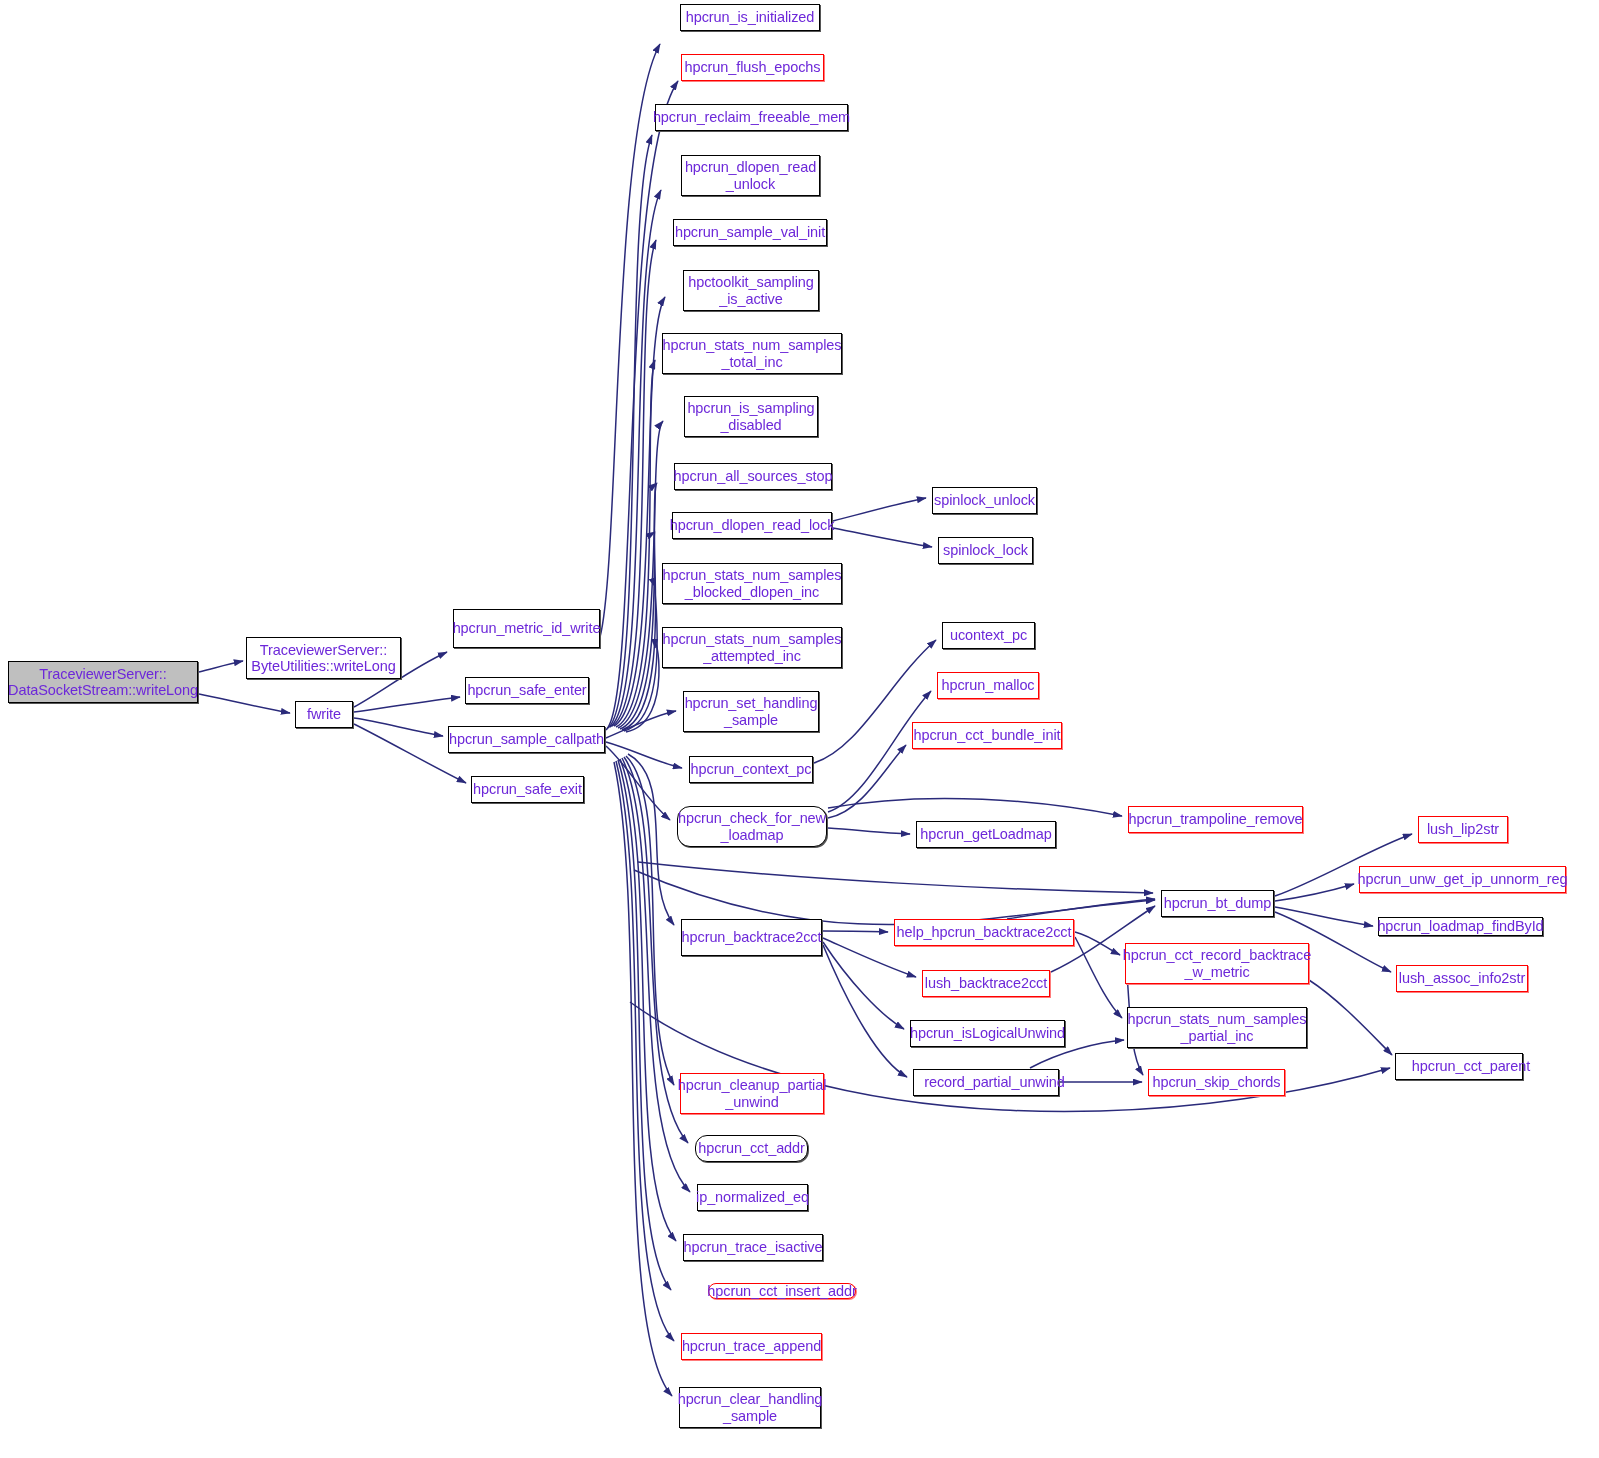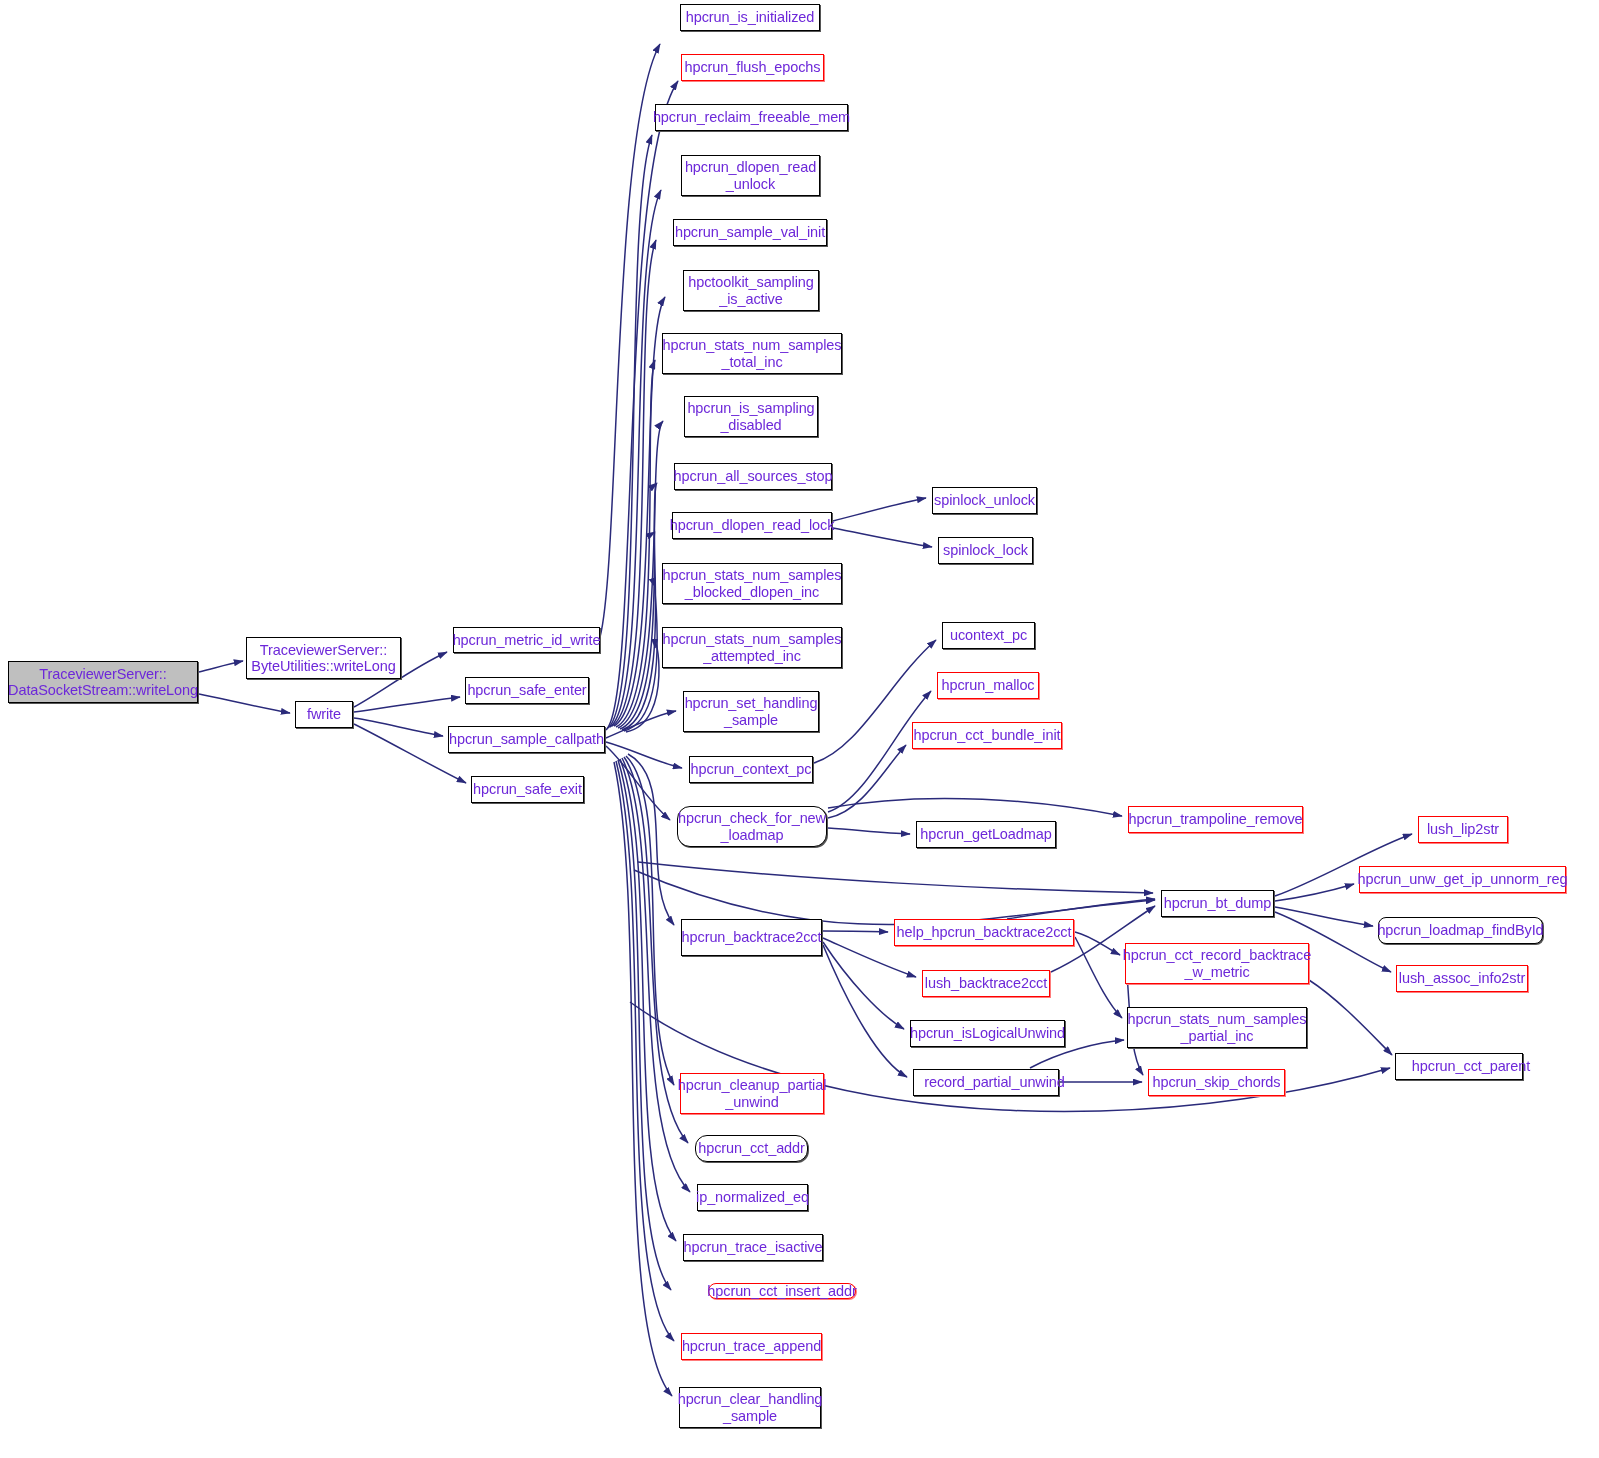--- a/index.html
+++ b/index.html
@@ -135,21 +135,21 @@
       <path d="M630,1002 C820,1140 1180,1130 1390,1068"></path>
     </g>
   </svg>
 
   <div id="node-layer">
       <div class="node root" style="left: 8px; top: 661px; width: 190px; height: 42px;">TraceviewerServer::
 DataSocketStream::writeLong</div>
       <div class="node" style="left: 246px; top: 637px; width: 155px; height: 42px;">TraceviewerServer::
 ByteUtilities::writeLong</div>
       <div class="node" style="left: 295px; top: 701px; width: 58px; height: 27px;">fwrite</div>
-      <div class="node" style="left: 453px; top: 627px; width: 147px; height: 26px;">hpcrun_metric_id_write</div>
+      <div class="node" style="left: 453px; top: 609px; width: 147px; height: 39px;">hpcrun_metric_id_write</div>
       <div class="node" style="left: 465px; top: 677px; width: 124px; height: 27px;">hpcrun_safe_enter</div>
       <div class="node" style="left: 448px; top: 726px; width: 157px; height: 27px;">hpcrun_sample_callpath</div>
       <div class="node" style="left: 471px; top: 776px; width: 113px; height: 27px;">hpcrun_safe_exit</div>
       <div class="node" style="left: 680px; top: 4px; width: 140px; height: 27px;">hpcrun_is_initialized</div>
       <div class="node red" style="left: 681px; top: 54px; width: 143px; height: 27px;">hpcrun_flush_epochs</div>
       <div class="node" style="left: 655px; top: 104px; width: 193px; height: 27px;">hpcrun_reclaim_freeable_mem</div>
       <div class="node" style="left: 681px; top: 155px; width: 139px; height: 41px;">hpcrun_dlopen_read
 _unlock</div>
       <div class="node" style="left: 673px; top: 219px; width: 154px; height: 27px;">hpcrun_sample_val_init</div>
       <div class="node" style="left: 683px; top: 270px; width: 136px; height: 41px;">hpctoolkit_sampling
@@ -191,18 +191,18 @@
       <div class="node" style="left: 913px; top: 1069px; width: 146px; height: 27px; padding-left: 17px;">record_partial_unwind</div>
       <div class="node red" style="left: 1128px; top: 806px; width: 175px; height: 27px;">hpcrun_trampoline_remove</div>
       <div class="node" style="left: 1161px; top: 890px; width: 113px; height: 27px;">hpcrun_bt_dump</div>
       <div class="node red" style="left: 1125px; top: 943px; width: 184px; height: 41px;">hpcrun_cct_record_backtrace
 _w_metric</div>
       <div class="node" style="left: 1127px; top: 1007px; width: 180px; height: 41px;">hpcrun_stats_num_samples
 _partial_inc</div>
       <div class="node red" style="left: 1148px; top: 1069px; width: 137px; height: 27px;">hpcrun_skip_chords</div>
       <div class="node red" style="left: 1418px; top: 816px; width: 90px; height: 27px;">lush_lip2str</div>
       <div class="node red" style="left: 1359px; top: 866px; width: 207px; height: 27px;">hpcrun_unw_get_ip_unnorm_reg</div>
-      <div class="node" style="left: 1378px; top: 917px; width: 165px; height: 27px; border-radius: 8px;">hpcrun_loadmap_findById</div>
+      <div class="node" style="left: 1378px; top: 917px; width: 165px; height: 19px;">hpcrun_loadmap_findById</div>
       <div class="node red" style="left: 1396px; top: 965px; width: 132px; height: 27px;">lush_assoc_info2str</div>
       <div class="node" style="left: 1395px; top: 1053px; width: 128px; height: 27px; padding-left: 24px;">hpcrun_cct_parent</div>
     </div>
 
 </div>
 
 </body></html>

